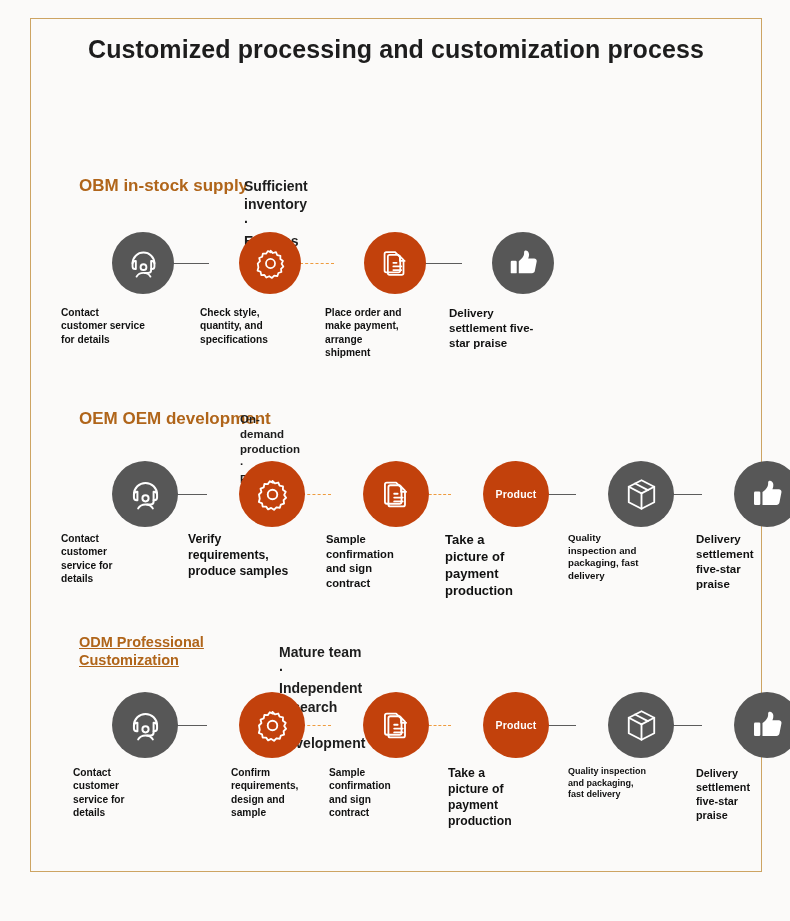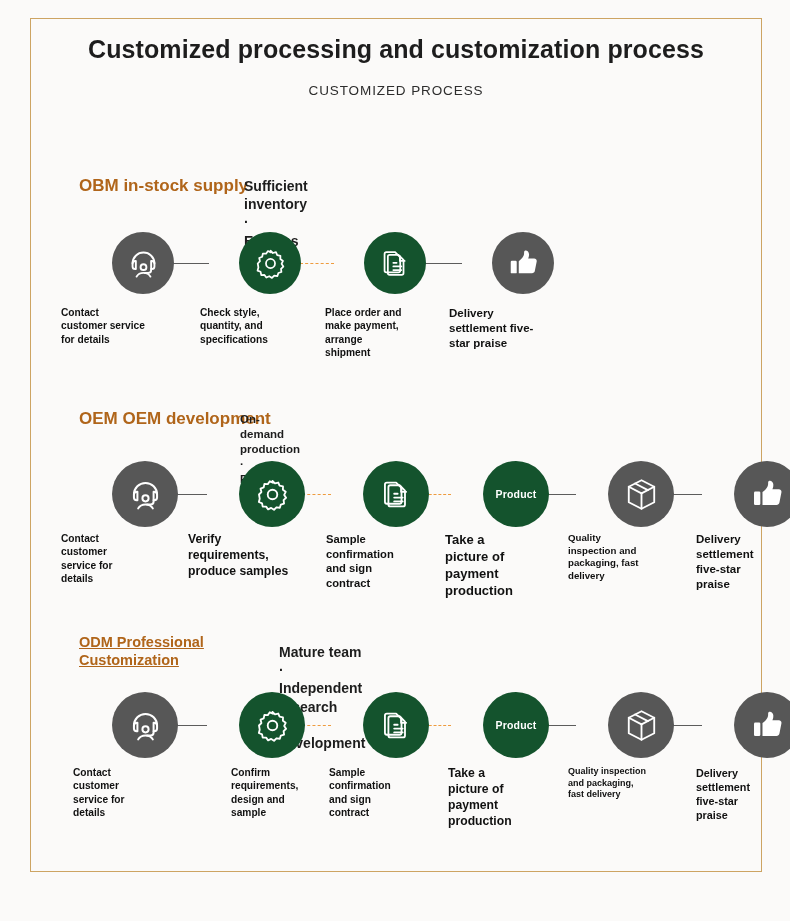--- a/index.html
+++ b/index.html
@@ -42,21 +42,21 @@
   .sec-tag {
     color: #1d1d1d; font-weight: bold; line-height: 1.3;
     white-space: pre-line;
   }
   .circle {
     position: absolute;
     border-radius: 50%;
     display: flex; align-items: center; justify-content: center;
   }
   .circle.gray   { background: #575757; }
-  .circle.orange { background: #14532d; }
+  .circle.orange { background: #c2410c; }
   .circle svg { display: block; }
   .prod-text {
     color: #ffffff; font-weight: bold; font-size: 10.5px;
     letter-spacing: .2px;
   }
   .caption {
     position: absolute;
     color: #111111; font-weight: bold; line-height: 1.3;
     white-space: pre-line;
   }
@@ -66,21 +66,20 @@
 </style>
 </head>
 <body>
 
 <div class="page">
   <div class="frame"></div>
 
   <div class="header" style="left:30px;">
     <div class="title">Customized processing and
 customization process</div>
-    <div class="subtitle">CUSTOMIZED PROCESS</div>
   </div>
 
   <div id="sections-root">
       <div class="sec-head" style="left: 79px; top: 176px;">
         <div class="sec-title" style="font-size: 17px;">OBM in-stock supply</div>
         <div class="sec-tag" style="font-size: 14px; position: absolute; left: 165px; top: 1px;">Sufficient inventory ·
 Express contract</div>
       </div>
       <div class="conn solid" style="left: 142px; top: 263px; width: 67px;"></div>
       <div class="conn dashed" style="left: 269px; top: 263px; width: 65px;"></div>

